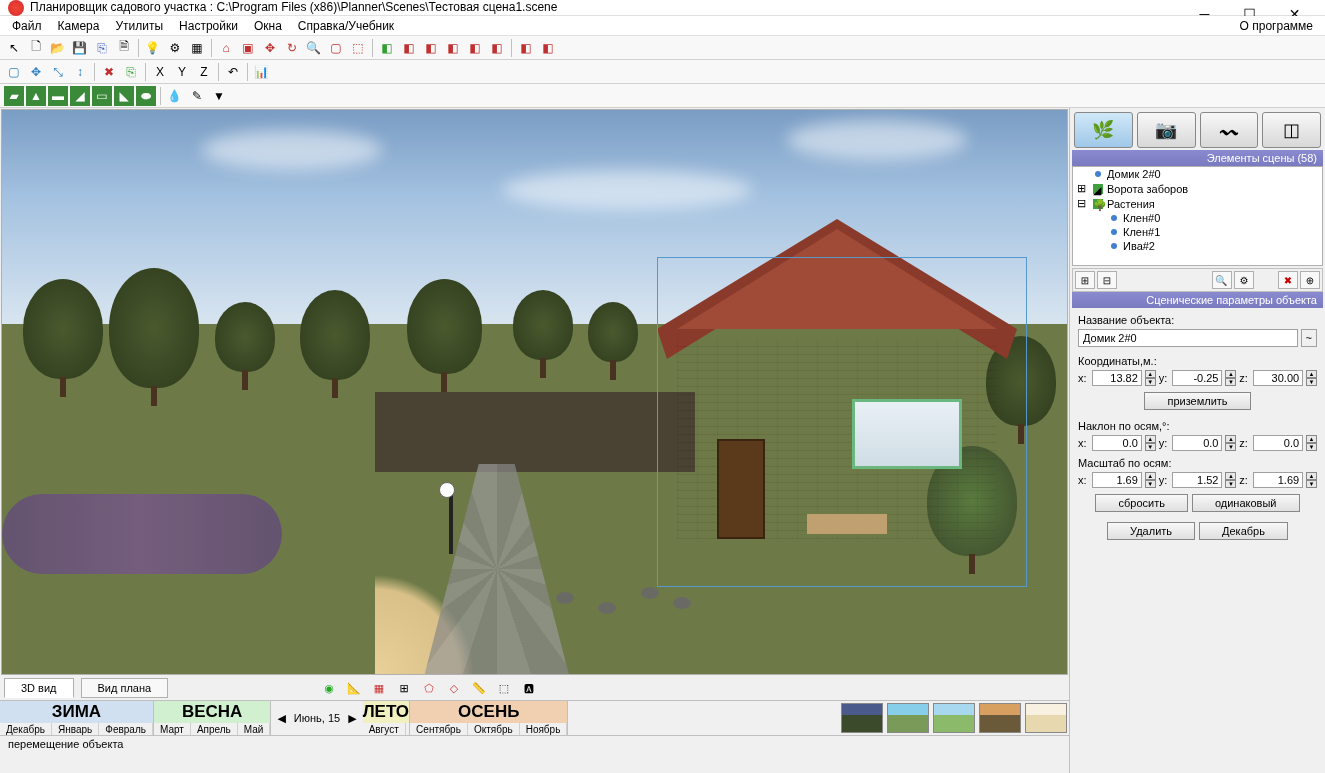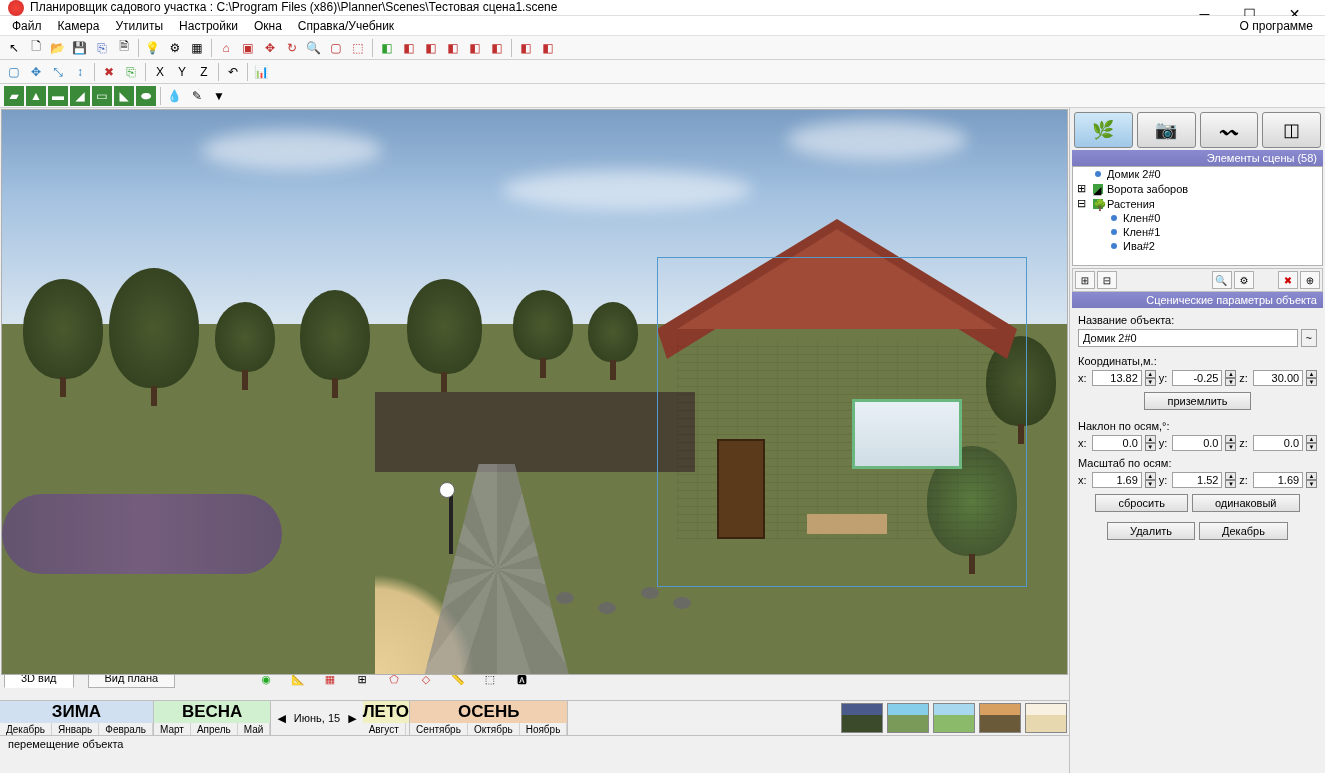--- a/index.html
+++ b/index.html
@@ -29,21 +29,21 @@
 .house-roof { width: 360px; height: 140px; position: absolute; top: -60px; left: -20px; }
 .house-walls { position: absolute; top: 60px; left: 0; width: 320px; height: 200px; background: linear-gradient(180deg, #c8896b, #b5785a); background-image: repeating-linear-gradient(0deg, rgba(0,0,0,0.08) 0 1px, transparent 1px 8px), repeating-linear-gradient(90deg, rgba(0,0,0,0.05) 0 1px, transparent 1px 20px); }
 .house-door { position: absolute; bottom: 0; left: 40px; width: 48px; height: 100px; background: #5a3a1a; border: 2px solid #3a2410; }
 .house-window { position: absolute; bottom: 70px; right: 35px; width: 110px; height: 70px; background: linear-gradient(180deg, #e8f0f5, #d0dde5); border: 3px solid #6ab87f; }
 .selection-box { position: absolute; right: 40px; top: 26%; width: 370px; height: 330px; border: 1px solid #5599cc; pointer-events: none; }
 .path { position: absolute; bottom: 0; left: 35%; width: 200px; height: 200px; background: radial-gradient(ellipse at bottom left, #e8d098 0%, #d8c088 30%, transparent 35%); }
 .flower-bed { position: absolute; bottom: 100px; left: 0; width: 280px; height: 80px; background: linear-gradient(90deg, #5d3a8a, #7a4aa0, #5d3a8a); opacity: 0.6; border-radius: 40px; }
 .garden-bed { position: absolute; top: 50%; left: 35%; width: 160px; height: 80px; background: #4a4232; }
 .bench { position: absolute; bottom: 140px; right: 180px; width: 80px; height: 20px; background: #c0a070; }
 .stone { position: absolute; width: 18px; height: 12px; background: #6a6a65; border-radius: 50%; }
-.view-tabs { height: 24px; display: flex; align-items: flex-end; padding: 12px 4px; border-bottom: 1px solid #c0c0c0; gap: 14px; }
+.view-tabs { height: 24px; display: flex; align-items: center; padding: 12px 4px; border-bottom: 1px solid #c0c0c0; gap: 7px; }
 .view-tab { padding: 3px 16px; background: #f8f8f8; border: 1px solid #b0b0b0; cursor: pointer; font-size: 11px; }
 .view-tab.active { background: #fff; border-bottom-color: #fff; }
 .mini-tool { width: 18px; height: 18px; display: flex; align-items: center; justify-content: center; cursor: pointer; }
 .season-bar { height: 34px; display: flex; align-items: stretch; }
 .season-col { display: flex; flex-direction: column; border-right: 1px solid #c0c0c0; }
 .season-head { font-weight: bold; font-size: 17px; text-align: center; padding: 1px 0; }
 .season-months { display: flex; }
 .month { padding: 1px 6px; font-size: 10px; border-right: 1px solid #d0d0d0; background: #f0f0f0; cursor: pointer; }
 .winter .season-head { background: #d0e0f0; }
 .spring .season-head { background: #d0f0d0; }

